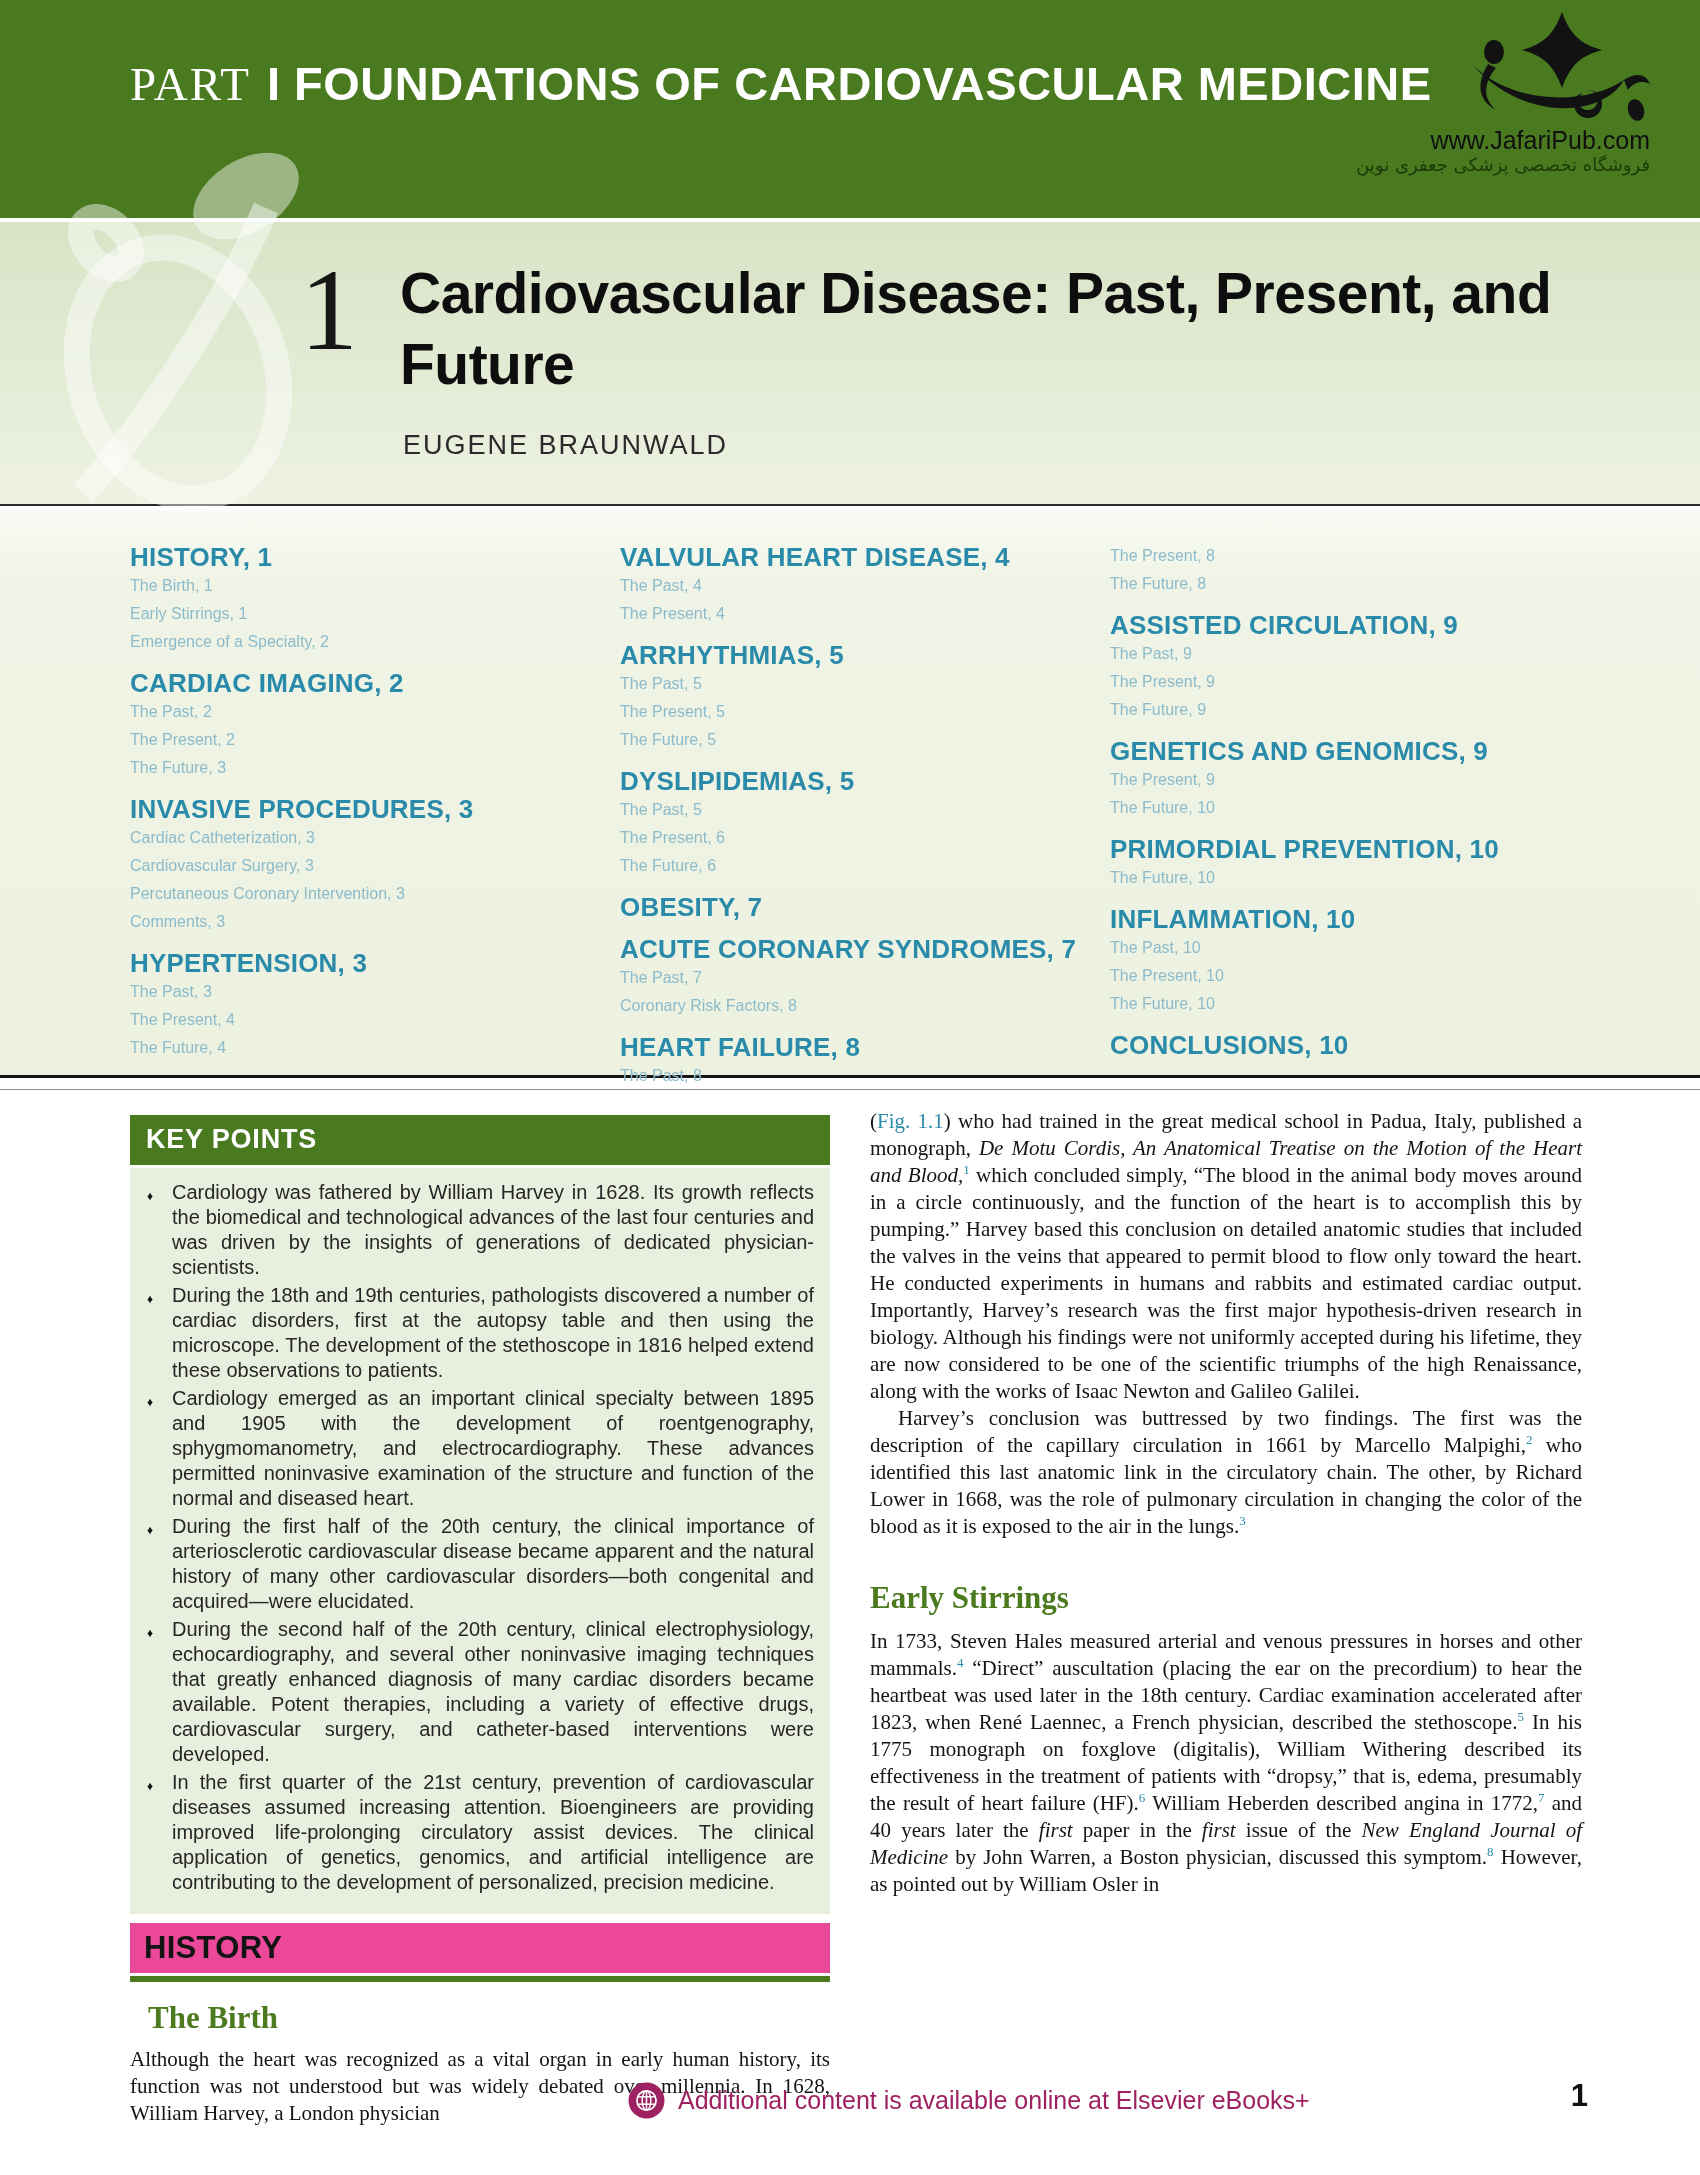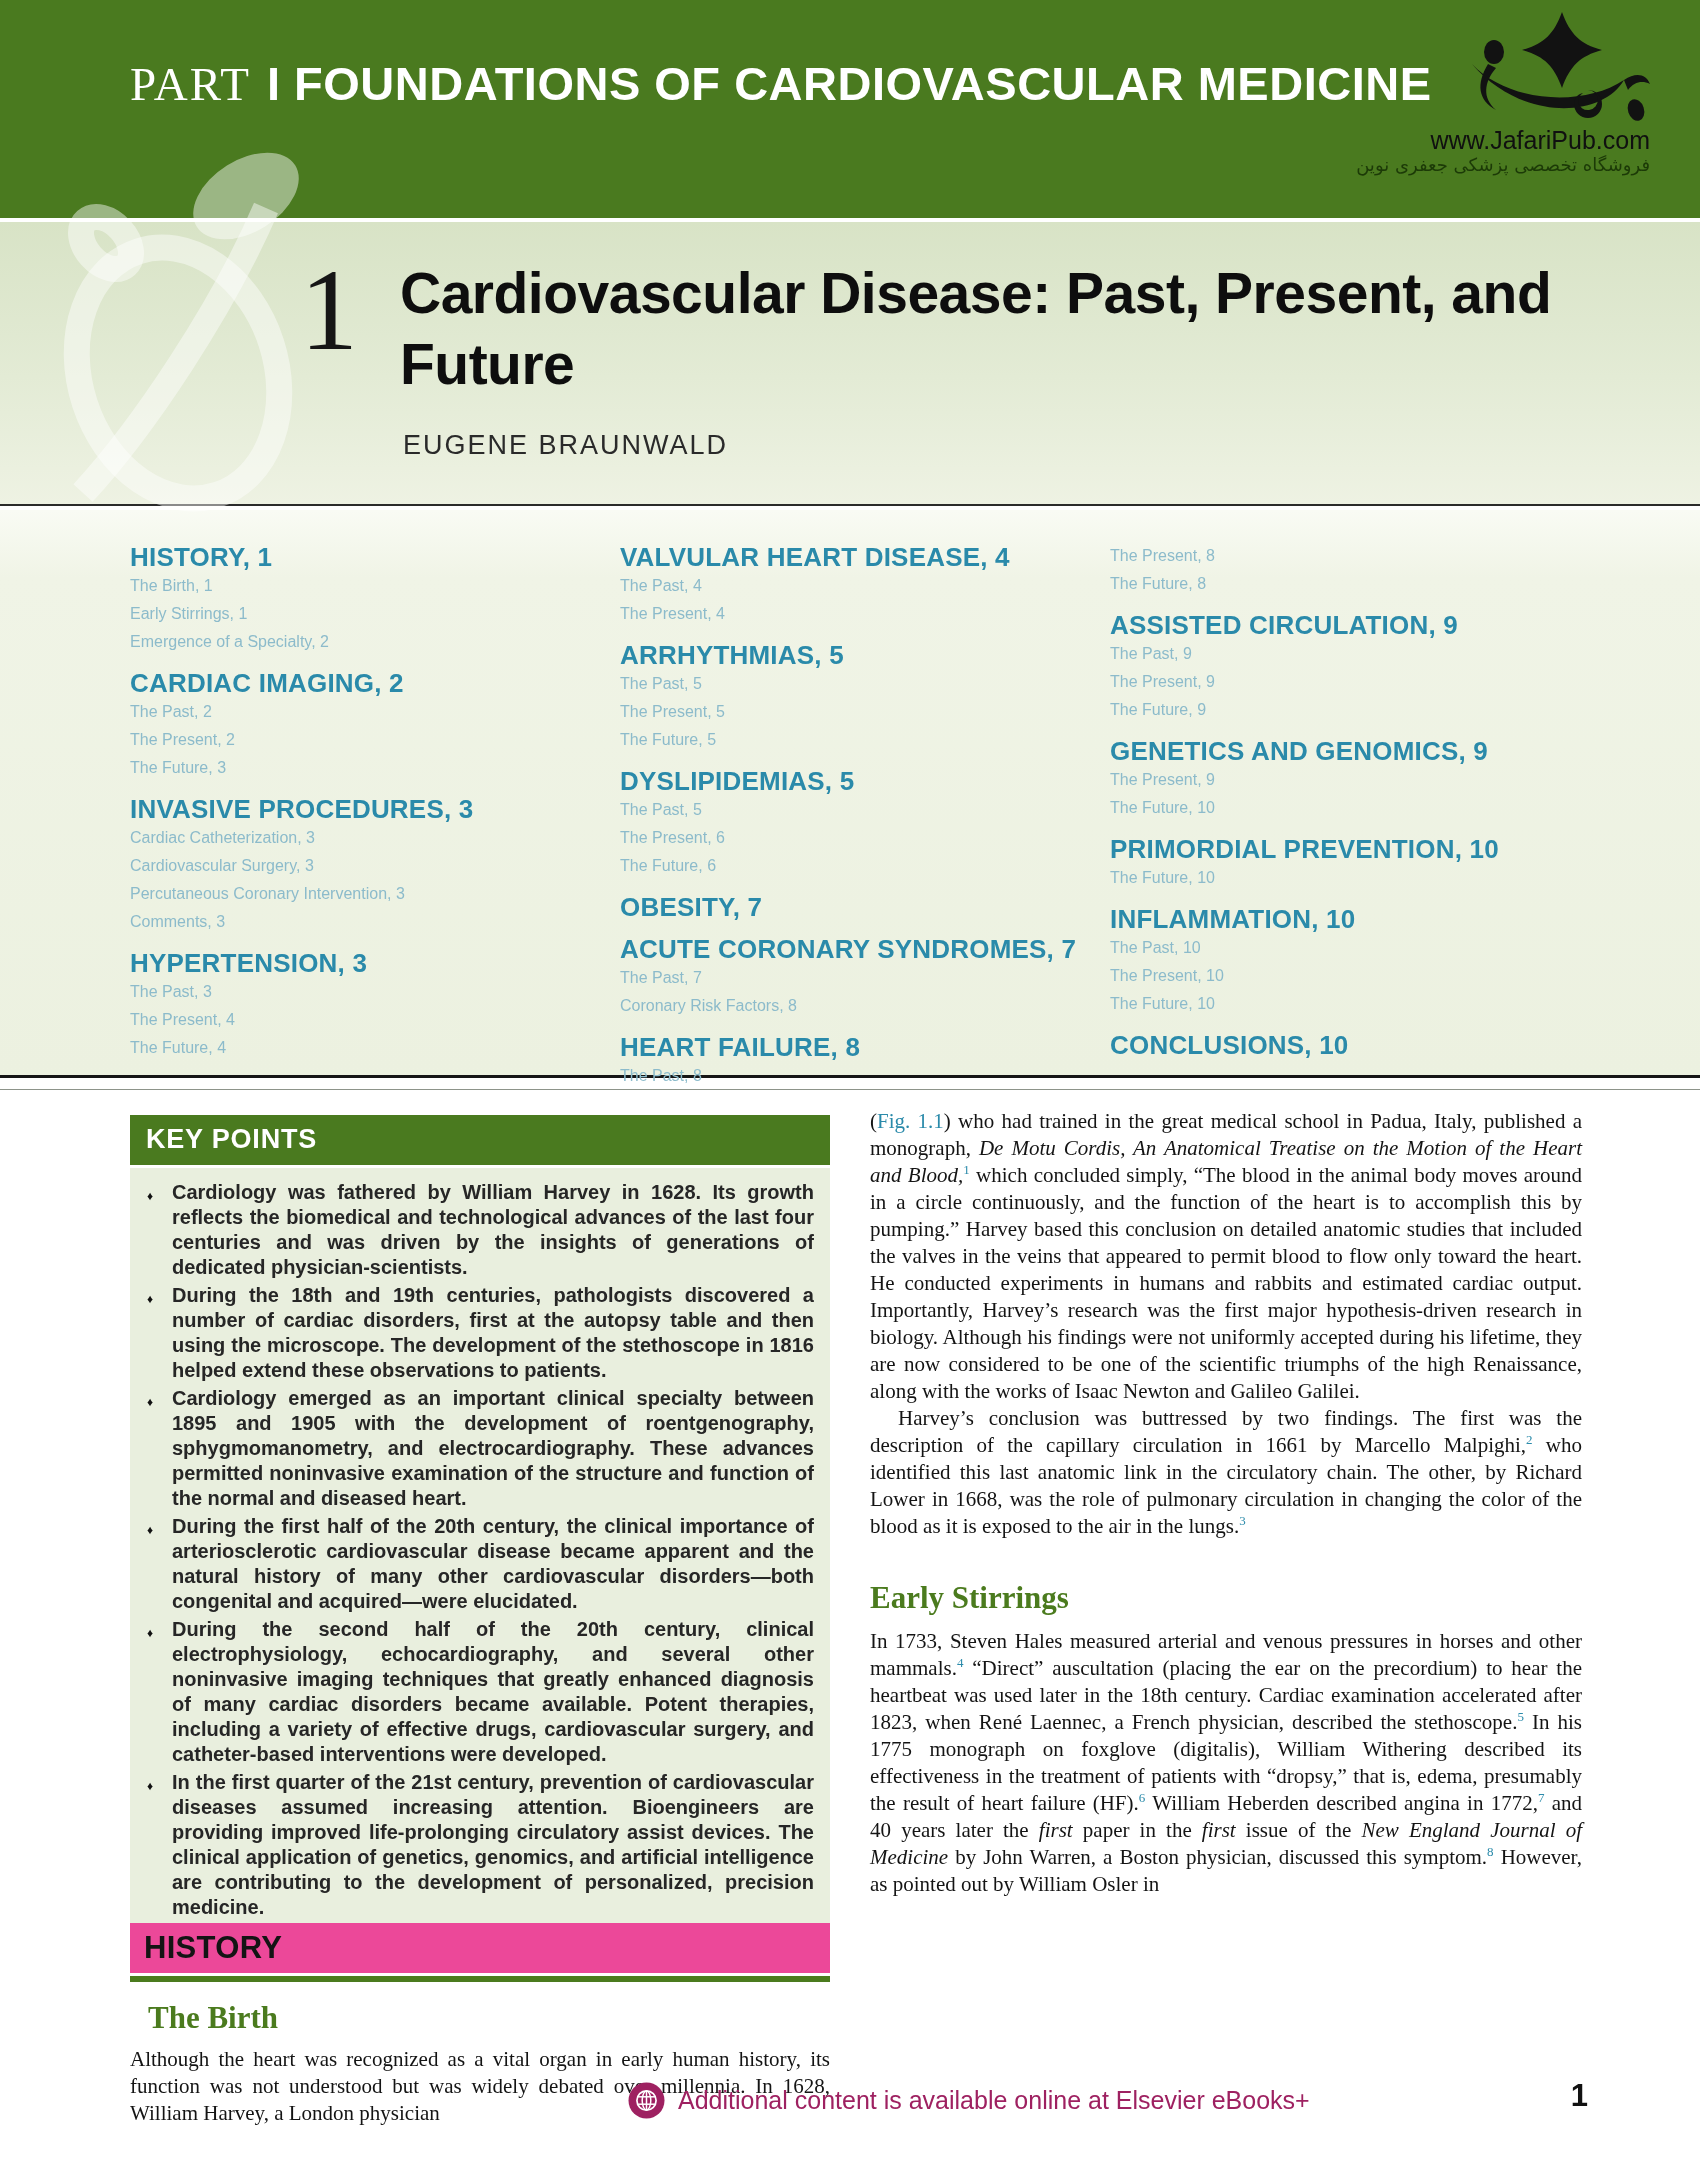--- a/index.html
+++ b/index.html
@@ -57,21 +57,21 @@
   .toc-h { font-size:26px; font-weight:700; color:#2a8aaa; line-height:30px; letter-spacing:0.2px; }
   .toc-h:empty { display:none; }
   .toc-item { font-size:16px; color:#8cbbcb; line-height:28px; }
 
   
   .kp-box { position:absolute; left:130px; top:1115px; width:700px; }
   .kp-header {
     background:#4a7a1f; color:#fff; font-size:27px; font-weight:700;
     letter-spacing:0.8px; padding:9px 16px 10px 16px;
   }
-  .kp-body { background:#e9efde; border-top:3px solid #ffffff; padding:12px 16px 16px 10px;font-weight:bold; }
+  .kp-body { background:#e9efde; border-top:3px solid #ffffff; padding:12px 16px 16px 10px; }
   .kp-list { list-style:none; }
   .kp-list li {
     position:relative; padding-left:32px; margin-bottom:3px;
     font-size:20px; line-height:25px; color:#262626; text-align:justify;
   }
   .kp-list li::before { content:"\2666"; position:absolute; left:7px; top:4px; font-size:12px; color:#111; }
 
   .history-block { position:absolute; left:130px; top:1923px; width:700px; }
   .section-bar { background:#ec4899; height:50px; line-height:50px; padding-left:14px;
                  font-size:31px; font-weight:700; color:#141414; letter-spacing:0.3px; }

